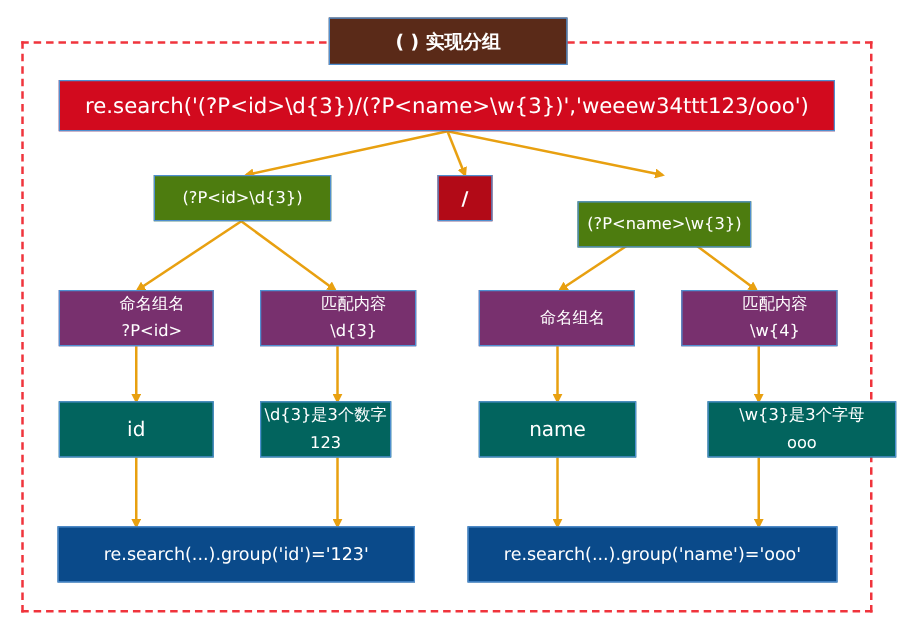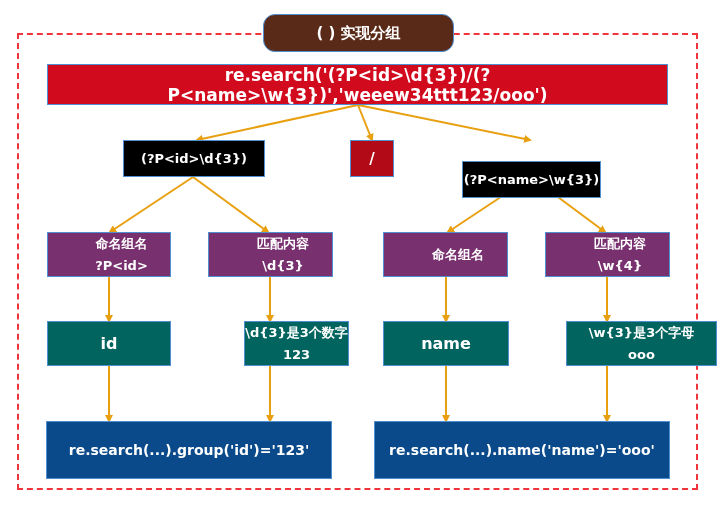--- a/index.html
+++ b/index.html
@@ -1,31 +1,31 @@
 <!DOCTYPE html>
 <html><head>
 <meta charset="utf-8">
 <style>
   html, body { margin:0; padding:0; background:#ffffff; }
   body { width:720px; height:511px; position:relative; overflow:hidden;
          font-family:"DejaVu Sans","Liberation Sans",sans-serif; }
   .box { position:absolute; box-sizing:border-box; border:1px solid #4f8fd0;
          color:#ffffff; display:flex; flex-direction:column; align-items:center;
-         justify-content:center; text-align:center;font-weight:bold; }
+         justify-content:center; text-align:center; }
   .dashed { position:absolute; left:17px; top:33px; width:681px; height:457px;
             box-sizing:border-box; border:2px dashed #f0343c; }
   .title { left:263px; top:14px; width:191px; height:38px; background:#5a2a18;
-           font-weight:bold; font-size:15px; border-color:#4f8fd0;border-radius:12px; }
+           font-weight:bold; font-size:15px; border-color:#4f8fd0; }
   .main { left:47px; top:64px; width:621px; height:41px; background:#d20a1e; font-size:17px; }
-  .grp { background:#000000; font-size:13px; top:140px; height:37px;text-align:center; }
+  .grp { background:#4d7c0f; font-size:13px; top:140px; height:37px;text-align:center; }
   .slash { background:#b20a17; font-size:15px; font-weight:bold; top:140px; height:37px; }
   .purple { background:#78306e; font-size:13px; top:232px; height:45px; line-height:22px;padding-left:25px; }
   .teal { background:#02645e; font-size:13px; top:321px; height:45px; line-height:22px; }
   .teal.big { font-size:16px; }
-  .blue { background:#0a4a8a; font-size:14px; top:421px; height:58px; }
+  .blue { background:#0a4a8a; font-size:14px; top:421px; height:45px; }
   svg.arrows { position:absolute; left:0; top:0; width:720px; height:511px; pointer-events:none; }
 </style>
 </head>
 <body>
 
 <div class="dashed"></div>
 
 <svg class="arrows">
   <defs>
     <marker id="ah" markerWidth="8" markerHeight="8" refX="6" refY="4" orient="auto" markerUnits="userSpaceOnUse">
@@ -81,30 +81,30 @@
   <span>命名组名</span>
 </div>
 <div class="box purple" style="left:545px; width:125px;">
   <span>匹配内容</span>
   <span>\w{4}</span>
 </div>
 
 <div class="box teal big" style="left:47px; width:124px;text-align:right;">
   <span>id</span>
 </div>
-<div class="box teal" style="left:208px; width:105px;margin-left:36px;">
+<div class="box teal" style="left:208px; width:105px;">
   <span>\d{3}是3个数字</span>
   <span>123</span>
 </div>
 <div class="box teal big" style="left:383px; width:126px;">
   <span>name</span>
 </div>
 <div class="box teal" style="left:566px; width:151px;">
   <span>\w{3}是3个字母</span>
   <span>ooo</span>
 </div>
 
 <div class="box blue" style="left:46px; width:286px;">
   <span>re.search(...).group('id')='123'</span>
 </div>
 <div class="box blue" style="left:374px; width:296px;">
-  <span>re.search(...).name('name')='ooo'</span>
+  <span>re.search(...).group('name')='ooo'</span>
 </div>
 
 </body></html>

